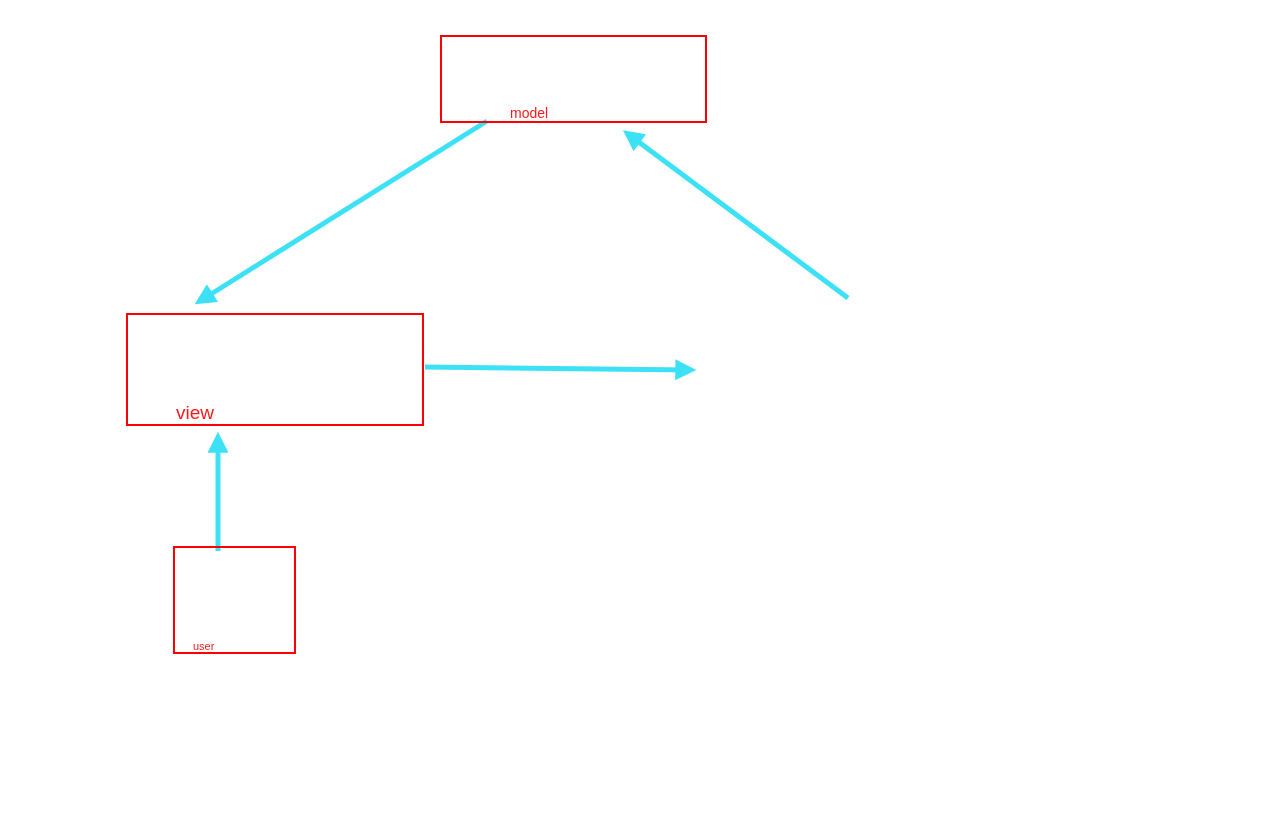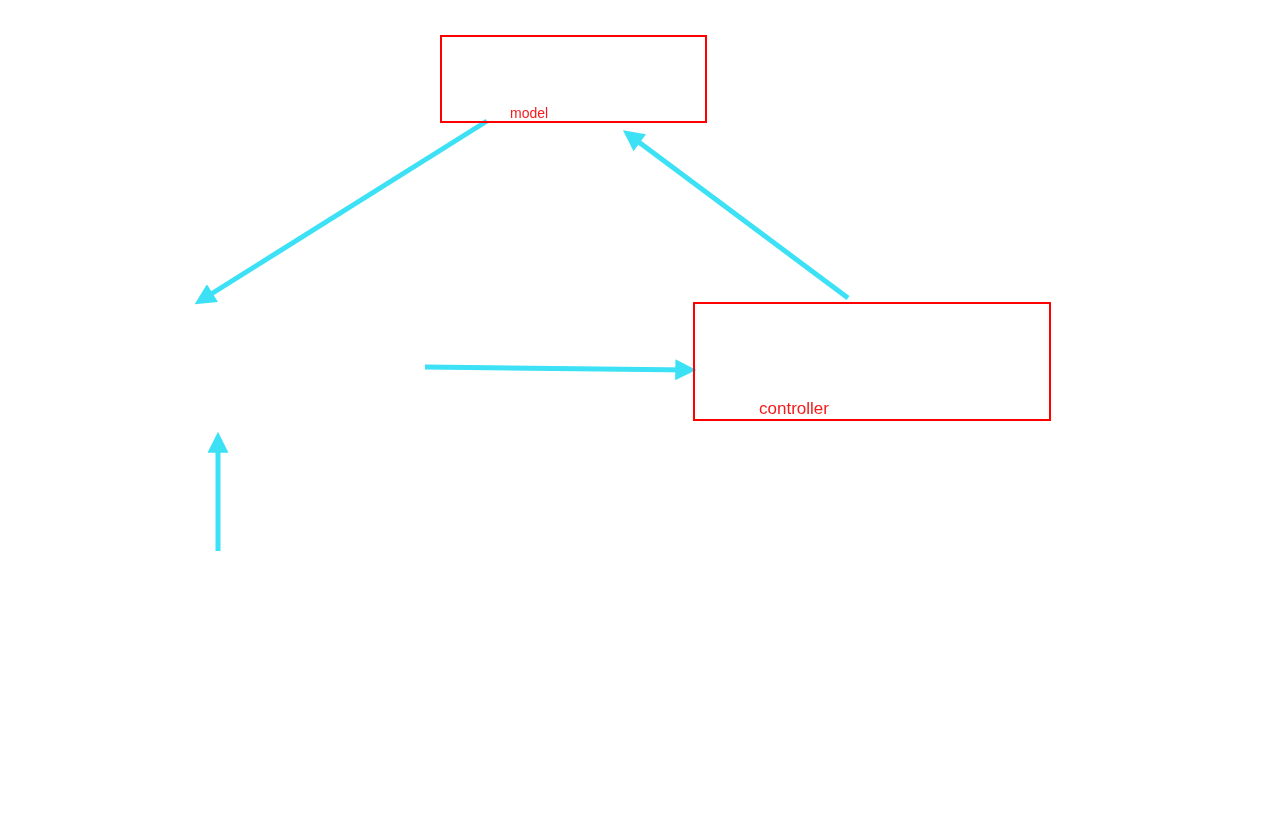--- a/index.html
+++ b/index.html
@@ -62,19 +62,22 @@
     <line x1="487" y1="121" x2="200" y2="301" marker-end="url(#ah)"></line>
     <line x1="848" y1="298" x2="628" y2="134" marker-end="url(#ah)"></line>
     <line x1="425" y1="367" x2="690" y2="370" marker-end="url(#ah)"></line>
     <line x1="218" y1="551" x2="218" y2="438" marker-end="url(#ah)"></line>
   </svg>
 
   <div class="node node-model">
     <span>model</span>
   </div>
 
-
-  <div class="node node-controller">
-    <span>controller</span>
+  <div class="node node-view">
+    <span>view</span>
   </div>
 
+
+  <div class="node node-user">
+    <span>user</span>
+  </div>
 
 </div>
 
 </body></html>

